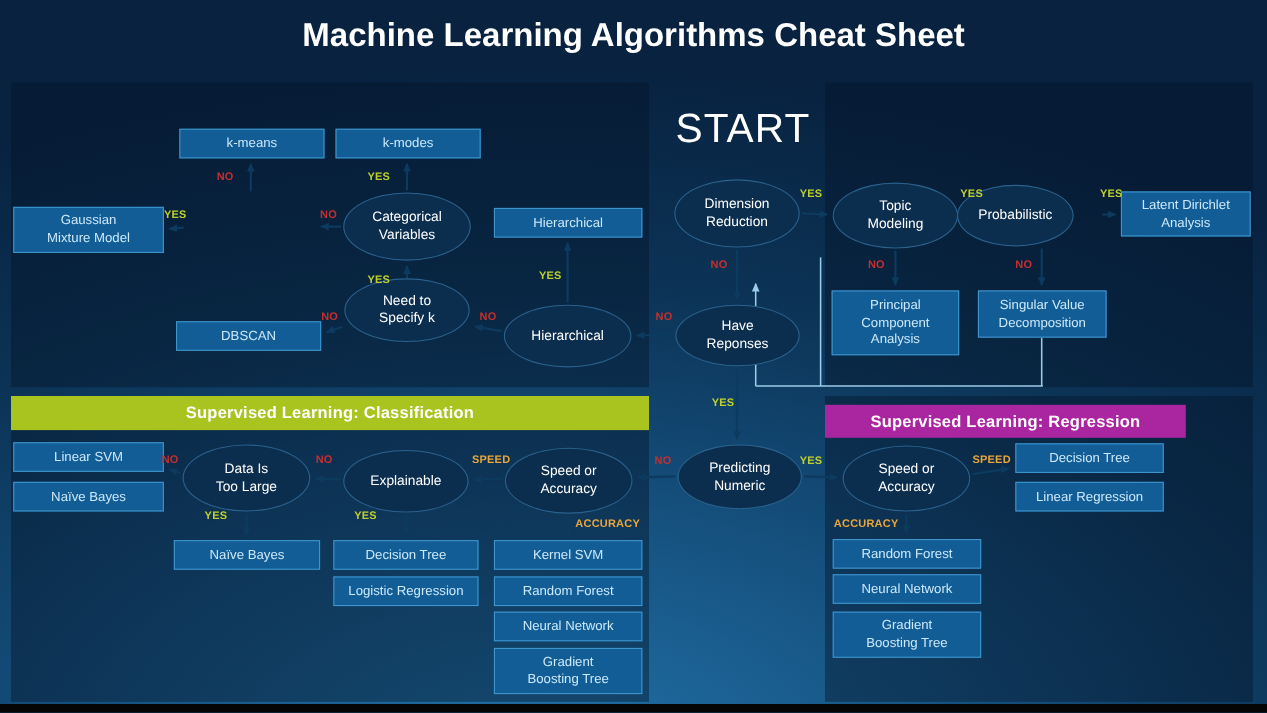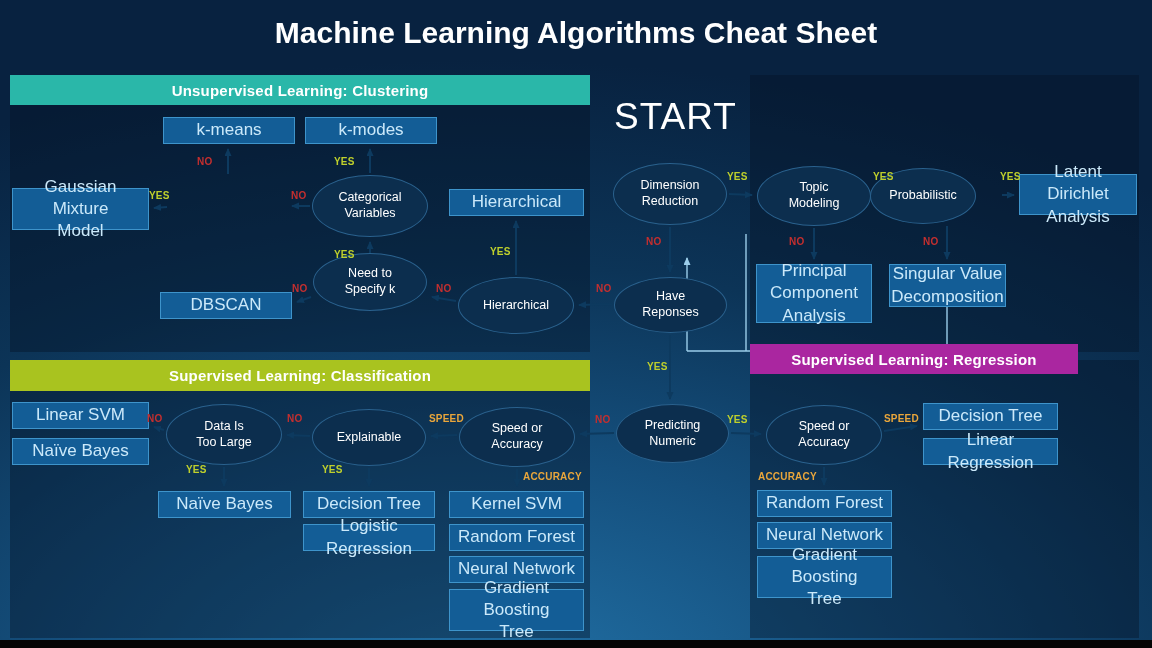--- a/index.html
+++ b/index.html
@@ -2,21 +2,21 @@
 <html><head>
 <meta charset="utf-8">
 <style>
   html,body{margin:0;padding:0}
   body{width:1152px;height:648px;overflow:hidden;font-family:"Liberation Sans",sans-serif;background:#081f38}
   #canvas{position:relative;width:1152px;height:648px;overflow:hidden;
     background:radial-gradient(1100px 640px at 42% 108%, #2273a9 0%, #15507e 38%, #0c3457 68%, #082240 100%)}
   .panel{position:absolute;background:rgba(4,18,38,.42)}
   .hdr{position:absolute;display:flex;align-items:center;justify-content:center;color:#fff;font-weight:bold;font-size:15px;letter-spacing:.2px}
   .box{position:absolute;display:flex;align-items:center;justify-content:center;text-align:center;
-    background:#135d96;border:1px solid #3e94cb;color:#cbe9fa;font-size:17px;line-height:1.3;padding:2px 6px;box-sizing:border-box}
+    background:#135d96;border:1px solid #3e94cb;color:#cbe9fa;font-size:12px;line-height:1.3;padding:2px 6px;box-sizing:border-box}
   .ell{position:absolute;display:flex;align-items:center;justify-content:center;text-align:center;
     background:#0c2e4e;border:1px solid #2a618d;border-radius:50%;color:#fff;font-size:12.5px;line-height:1.25;padding:4px 14px;box-sizing:border-box}
   .lbl{position:absolute;font-size:10px;font-weight:bold;letter-spacing:.2px;white-space:nowrap}
   .lbl.no{color:#c42f2f}
   .lbl.yes{color:#bfd02c}
   .lbl.sa{color:#e9a63b}
   #title{position:absolute;top:16px;left:0;width:100%;text-align:center;color:#fff;font-size:30px;font-weight:bold}
   #start{position:absolute;left:614px;top:96px;color:#fff;font-size:37px;letter-spacing:1px}
   svg.arrows{position:absolute;left:0;top:0;pointer-events:none}
   #bottombar{position:absolute;left:0;top:640px;width:1152px;height:8px;background:#050505}
@@ -72,23 +72,22 @@
       <path d="M947,307 L947,351"></path>
       <path d="M746,234 L746,351"></path>
       <path d="M948,351 L687,351"></path>
       <path d="M687,351 L687,258" marker-end="url(#ahl)"></path>
     </g>
   </svg>
 
   <div id="title">Machine Learning Algorithms Cheat Sheet</div>
   <div id="start">START</div>
 
-  <div class="hdr" style="left:10px;top:75px;width:580px;height:30px;background:#2ab7a9">Unsupervised Learning: Clustering</div>
   <div class="hdr" style="left:10px;top:360px;width:580px;height:31px;background:#a9c31f">Supervised Learning: Classification</div>
-  <div class="hdr" style="left:750px;top:344px;width:328px;height:30px;background:#aa26a0">Supervised Learning: Regression</div>
+  <div class="hdr" style="left:750px;top:368px;width:328px;height:30px;background:#aa26a0">Supervised Learning: Regression</div>
 
   <div class="ell" style="left:614px;top:277px;width:113px;height:56px;padding:4px 20px">Have Reponses</div>
   <div class="ell" style="left:613px;top:163px;width:114px;height:62px">Dimension Reduction</div>
   <div class="ell" style="left:616px;top:404px;width:113px;height:59px;padding:4px 16px">Predicting Numeric</div>
 
   <div class="box" style="left:163px;top:117px;width:132px;height:27px">k-means</div>
   <div class="box" style="left:305px;top:117px;width:132px;height:27px">k-modes</div>
   <div class="ell" style="left:312px;top:175px;width:116px;height:62px">Categorical Variables</div>
   <div class="box" style="left:12px;top:188px;width:137px;height:42px;padding:2px 22px">Gaussian Mixture Model</div>
   <div class="box" style="left:449px;top:189px;width:135px;height:27px">Hierarchical</div>

